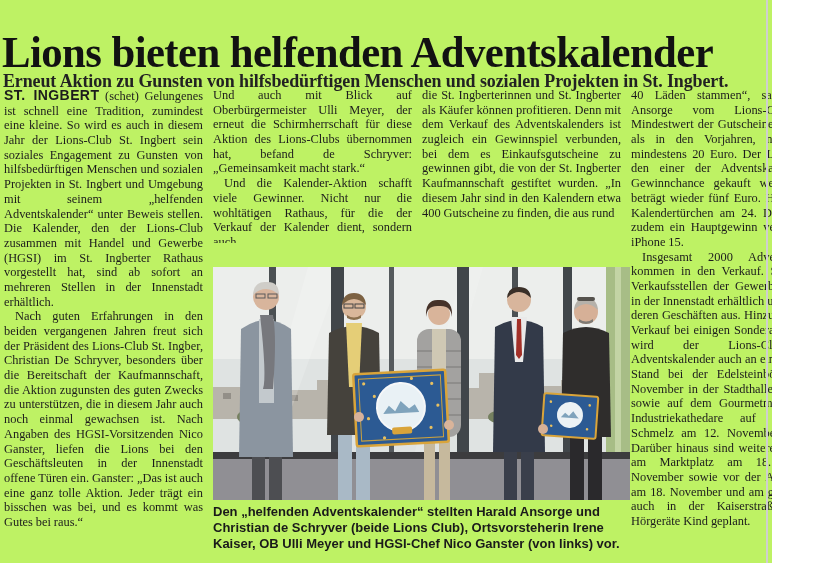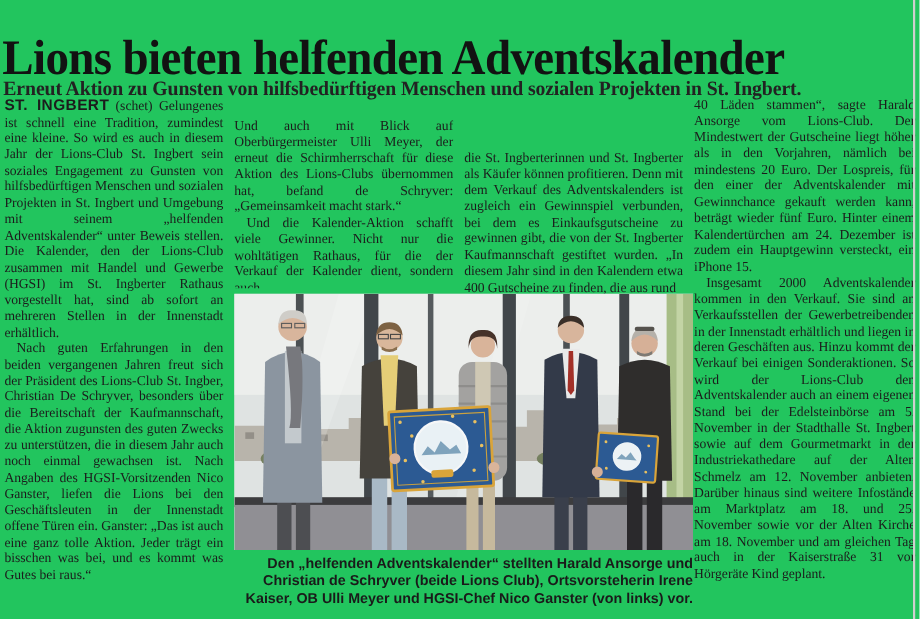--- a/index.html
+++ b/index.html
@@ -1,52 +1,52 @@
 <!DOCTYPE html>
 <html lang="de"><head>
 <meta charset="utf-8">
 <style>
   html,body { margin:0; padding:0; background:#ffffff; }
   .page {
-    position:relative; width:836px; height:563px; background:#22c55e;
+    position:relative; width:772px; height:563px; background:#bef264;
     overflow:hidden; font-family:"Liberation Serif", serif; color:#1c1c1c;
   }
   .headline {
     position:absolute; left:2px; top:-4px; white-space:nowrap;
     font-size:45px; font-weight:bold; color:#121212; letter-spacing:-0.6px;
     transform:scaleX(0.95); transform-origin:left top;
   }
   .subheadline {
     position:absolute; left:3px; top:56px; white-space:nowrap;
     font-size:18.5px; color:#222; letter-spacing:-0.1px;
     transform:scaleX(0.97); transform-origin:left top;
   }
   .col {
     position:absolute; top:88px; width:199px;
     font-size:12.4px; line-height:14.68px; text-align:justify;
     hyphens:auto; -webkit-hyphens:auto; word-spacing:-0.2px;
   }
   .col p { margin:0; }
   .col p.indent { text-indent:11px; }
   .col-1 { left:4px; }
-  .col-2 { left:213px; height:155px; overflow:hidden;margin-top:19px; }
-  .col-3 { left:422px; height:155px; overflow:hidden;margin-top:48px; }
+  .col-2 { left:213px; height:155px; overflow:hidden; }
+  .col-3 { left:422px; height:155px; overflow:hidden; }
   .col-4 { left:631px; width:201px; }
   .lead {
     font-family:"Liberation Sans", sans-serif; font-weight:bold;
     font-size:14px; letter-spacing:0.4px; word-spacing:1px;
   }
   .photo-block {
     position:absolute; left:213px; top:267px; width:417px; height:233px;
     background:#dde1e0; overflow:hidden;
   }
   .caption {
     position:absolute; left:213px; top:504px; width:417px; height:50px;
     font-family:"Liberation Sans", sans-serif; font-weight:bold;
-    font-size:13px; line-height:16px; color:#1a1a1a; text-align:right;
+    font-size:13px; line-height:16px; color:#1a1a1a; text-align:left;
   }
   .credit {
     position:absolute; right:2px; bottom:2px;
     font-family:"Liberation Sans", sans-serif; font-weight:600;
     font-size:9px; letter-spacing:0.4px; color:#3a3a3a;
   }
   .rule-right {
     position:absolute; top:0; right:4px; width:2px; height:563px;
     background:#cfcfcf;
   }

